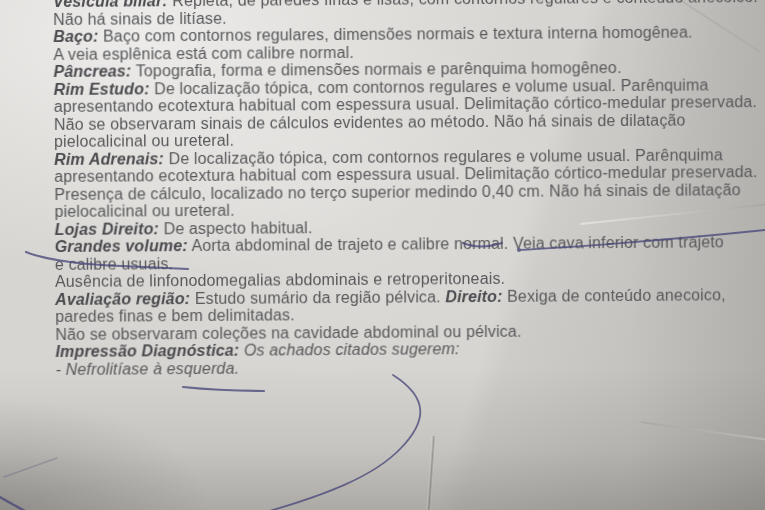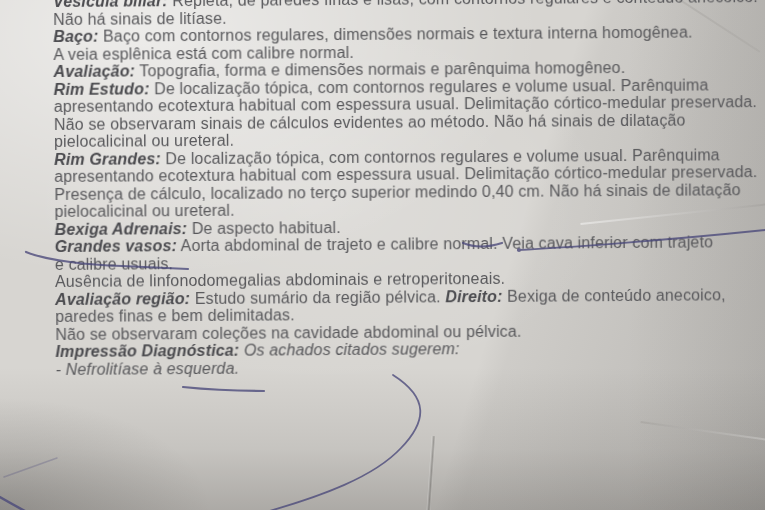--- a/index.html
+++ b/index.html
@@ -84,43 +84,43 @@
       <span class="lbl">Vesícula biliar:</span><span class="body"> Repleta, de paredes finas e lisas, com contornos regulares e conteúdo anecoico.
 Não há sinais de litíase.</span>
     </p>
 
     <p class="para p2">
       <span class="lbl">Baço:</span><span class="body"> Baço com contornos regulares, dimensões normais e textura interna homogênea.
 A veia esplênica está com calibre normal.</span>
     </p>
 
     <p class="para p3">
-      <span class="lbl">Avaliação:</span><span class="body"> Topografia, forma e dimensões normais e parênquima homogêneo.</span>
+      <span class="lbl">Pâncreas:</span><span class="body"> Topografia, forma e dimensões normais e parênquima homogêneo.</span>
     </p>
 
     <p class="para p4">
       <span class="lbl">Rim Estudo:</span><span class="body"> De localização tópica, com contornos regulares e volume usual. Parênquima
 apresentando ecotextura habitual com espessura usual. Delimitação córtico-medular preservada.
 Não se observaram sinais de cálculos evidentes ao método. Não há sinais de dilatação
 pielocalicinal ou ureteral.</span>
     </p>
 
     <p class="para p5">
-      <span class="lbl">Rim Grandes:</span><span class="body"> De localização tópica, com contornos regulares e volume usual. Parênquima
+      <span class="lbl">Rim Adrenais:</span><span class="body"> De localização tópica, com contornos regulares e volume usual. Parênquima
 apresentando ecotextura habitual com espessura usual. Delimitação córtico-medular preservada.
 Presença de cálculo, localizado no terço superior medindo 0,40 cm. Não há sinais de dilatação
 pielocalicinal ou ureteral.</span>
     </p>
 
     <p class="para p6">
-      <span class="lbl">Bexiga Adrenais:</span><span class="body"> De aspecto habitual.</span>
+      <span class="lbl">Lojas Direito:</span><span class="body"> De aspecto habitual.</span>
     </p>
 
     <p class="para p7">
-      <span class="lbl">Grandes vasos:</span><span class="body"> Aorta abdominal de trajeto e calibre normal. Veia cava inferior com trajeto
+      <span class="lbl">Grandes volume:</span><span class="body"> Aorta abdominal de trajeto e calibre normal. Veia cava inferior com trajeto
 e calibre usuais.</span>
     </p>
 
     <p class="para p8">
       <span class="body">Ausência de linfonodomegalias abdominais e retroperitoneais.</span>
     </p>
 
     <p class="para p9">
       <span class="lbl">Avaliação região:</span><span class="body"> Estudo sumário da região pélvica. </span><span class="lbl">Direito:</span><span class="body"> Bexiga de conteúdo anecoico,
 paredes finas e bem delimitadas.</span>

